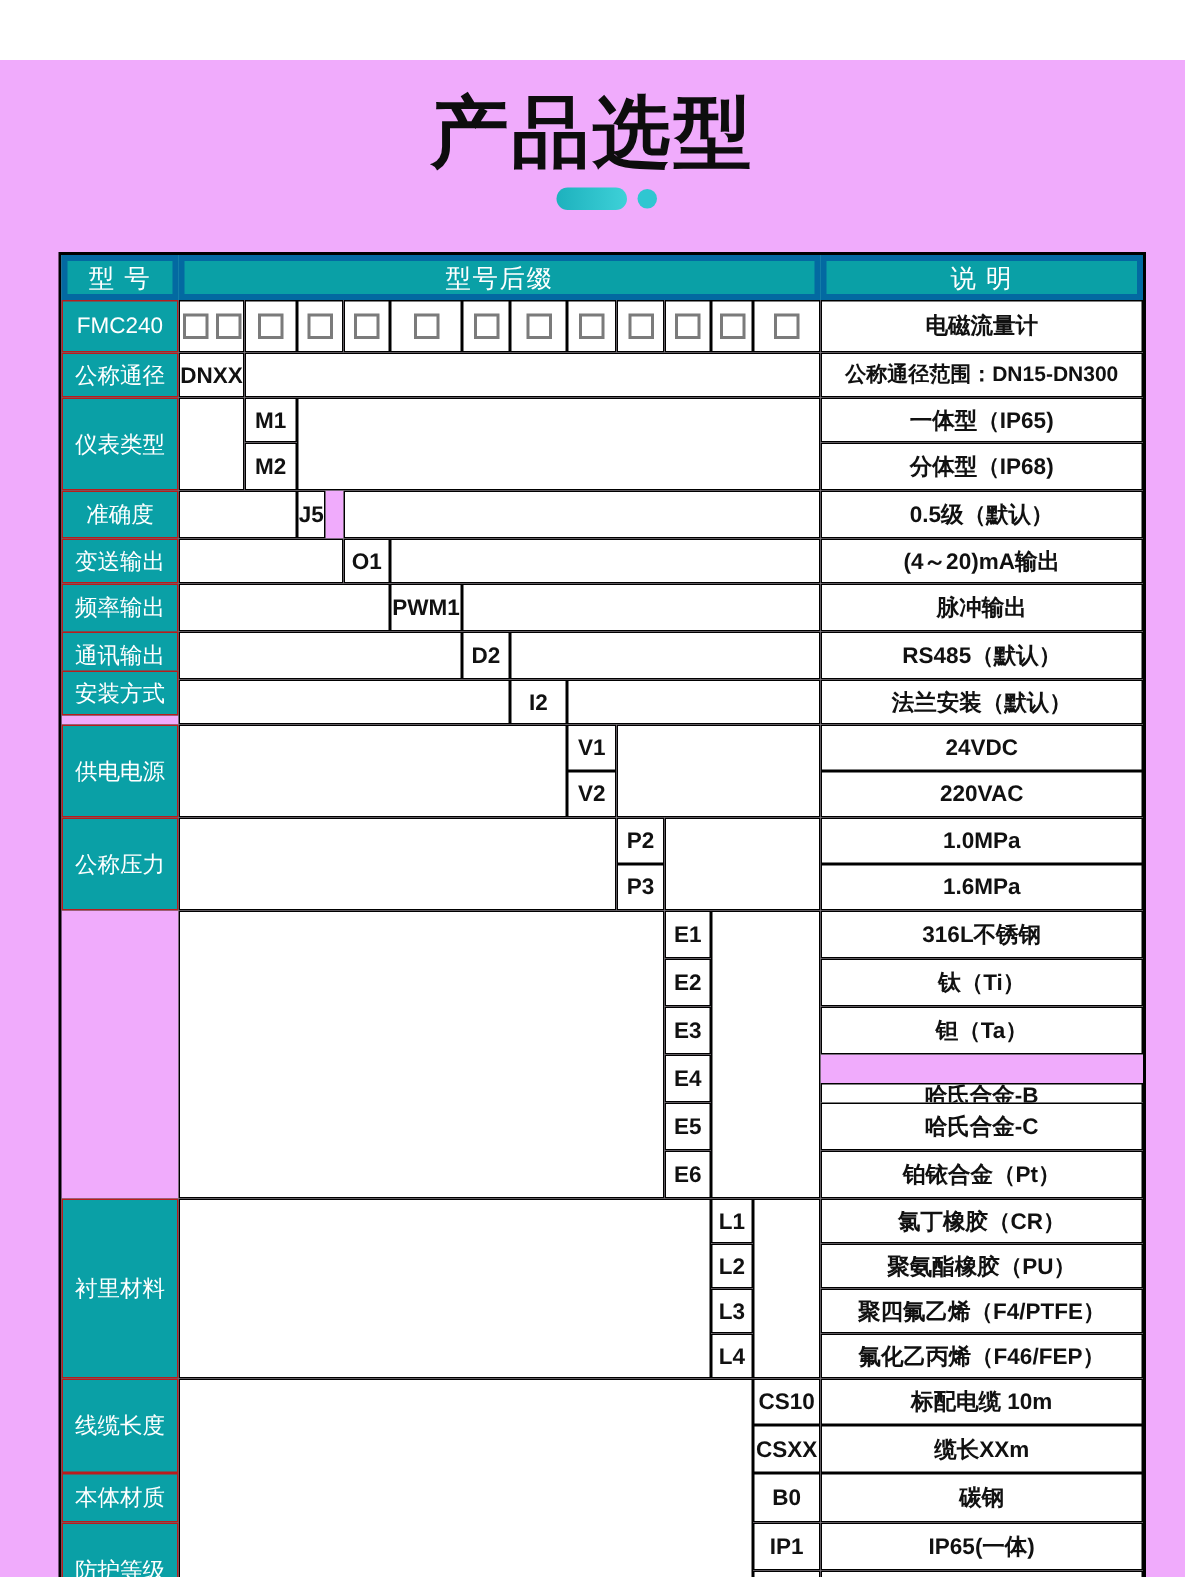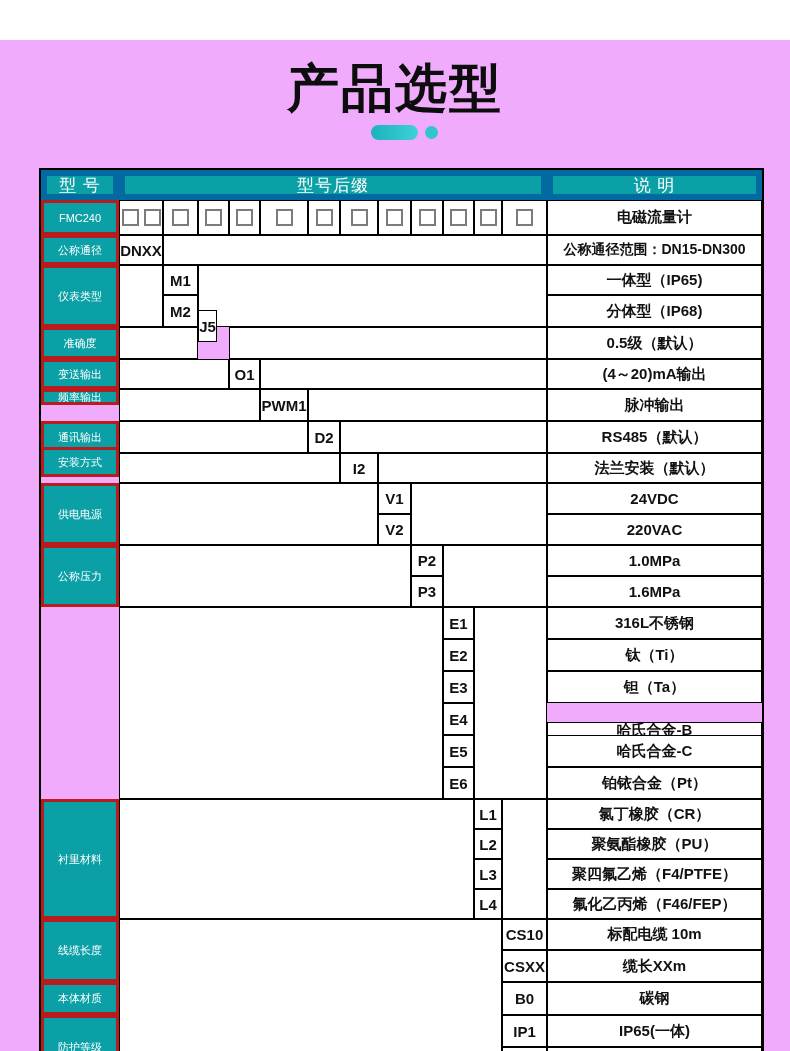--- a/index.html
+++ b/index.html
@@ -9,22 +9,22 @@
          font-size:52px;font-weight:900;color:#0d0d0d;letter-spacing:2px;margin:0;}
   .u-pill{position:absolute;left:371px;top:85px;width:47px;height:15px;border-radius:8px;
           background:linear-gradient(90deg,#1db1bd,#3ed1d8);}
   .u-dot{position:absolute;left:425px;top:86px;width:13px;height:13px;border-radius:50%;
          background:#2fc6d1;}
   .tbl{position:absolute;left:39px;top:128px;width:721px;height:909px;
        border:2px solid #000;box-sizing:content-box;}
   .cell{position:absolute;box-sizing:border-box;border:1px solid #000;background:#fff;
         display:flex;align-items:center;justify-content:center;
         font-size:15px;font-weight:700;color:#111;white-space:nowrap;overflow:hidden;}
-  .teal{background:#0aa0a6;border:3px solid #b91c1c;color:#fff;font-weight:400;font-size:11px;}
-  .hdr{background:#0aa0a6;border:6px solid #0369a1;color:#fff;font-weight:400;font-size:17px;letter-spacing:1px;}
+  .teal{background:#0aa0a6;border:1px solid #b91c1c;color:#fff;font-weight:400;font-size:15px;}
+  .hdr{background:#0aa0a6;border:4px solid #0369a1;color:#fff;font-weight:400;font-size:17px;letter-spacing:1px;}
   .spacer{background:#fff;}
   .cb{gap:5px;}
   .sq{width:13px;height:13px;border:2px solid #7b7b7b;background:#fff;display:inline-block;}
   .fit{font-size:14px;}
 </style>
 </head>
 <body>
 
 <div class="page">
 
@@ -86,31 +86,31 @@
     <div class="cell teal" style="left:0;top:95px;width:78px;height:62px">仪表类型</div>
     <div class="cell spacer" style="left:78px;top:95px;width:44px;height:62px"></div>
     <div class="cell" style="left:122px;top:95px;width:35px;height:30px">M1</div>
     <div class="cell" style="left:122px;top:125px;width:35px;height:32px">M2</div>
     <div class="cell spacer" style="left:157px;top:95px;width:349px;height:62px"></div>
     <div class="cell" style="left:506px;top:95px;width:215px;height:30px">一体型（IP65)</div>
     <div class="cell" style="left:506px;top:125px;width:215px;height:32px">分体型（IP68)</div>
 
     <div class="cell teal" style="left:0;top:157px;width:78px;height:32px">准确度</div>
     <div class="cell spacer" style="left:78px;top:157px;width:79px;height:32px"></div>
-    <div class="cell" style="left:157px;top:140px;width:19px;height:32px">J5</div>
+    <div class="cell" style="left:157px;top:157px;width:19px;height:32px">J5</div>
     <div class="cell spacer" style="left:188px;top:157px;width:318px;height:32px"></div>
     <div class="cell" style="left:506px;top:157px;width:215px;height:32px">0.5级（默认）</div>
 
     <div class="cell teal" style="left:0;top:189px;width:78px;height:30px">变送输出</div>
     <div class="cell spacer" style="left:78px;top:189px;width:110px;height:30px"></div>
     <div class="cell" style="left:188px;top:189px;width:31px;height:30px">O1</div>
     <div class="cell spacer" style="left:219px;top:189px;width:287px;height:30px"></div>
     <div class="cell" style="left:506px;top:189px;width:215px;height:30px">(4～20)mA输出</div>
 
-    <div class="cell teal" style="left:0;top:219px;width:78px;height:16px">频率输出</div>
+    <div class="cell teal" style="left:0;top:219px;width:78px;height:33px">频率输出</div>
     <div class="cell spacer" style="left:78px;top:219px;width:141px;height:32px"></div>
     <div class="cell" style="left:219px;top:219px;width:48px;height:32px">PWM1</div>
     <div class="cell spacer" style="left:267px;top:219px;width:239px;height:32px"></div>
     <div class="cell" style="left:506px;top:219px;width:215px;height:32px">脉冲输出</div>
 
     <div class="cell teal" style="left:0;top:251px;width:78px;height:32px">通讯输出</div>
     <div class="cell spacer" style="left:78px;top:251px;width:189px;height:32px"></div>
     <div class="cell" style="left:267px;top:251px;width:32px;height:32px">D2</div>
     <div class="cell spacer" style="left:299px;top:251px;width:207px;height:32px"></div>
     <div class="cell" style="left:506px;top:251px;width:215px;height:32px">RS485（默认）</div>

